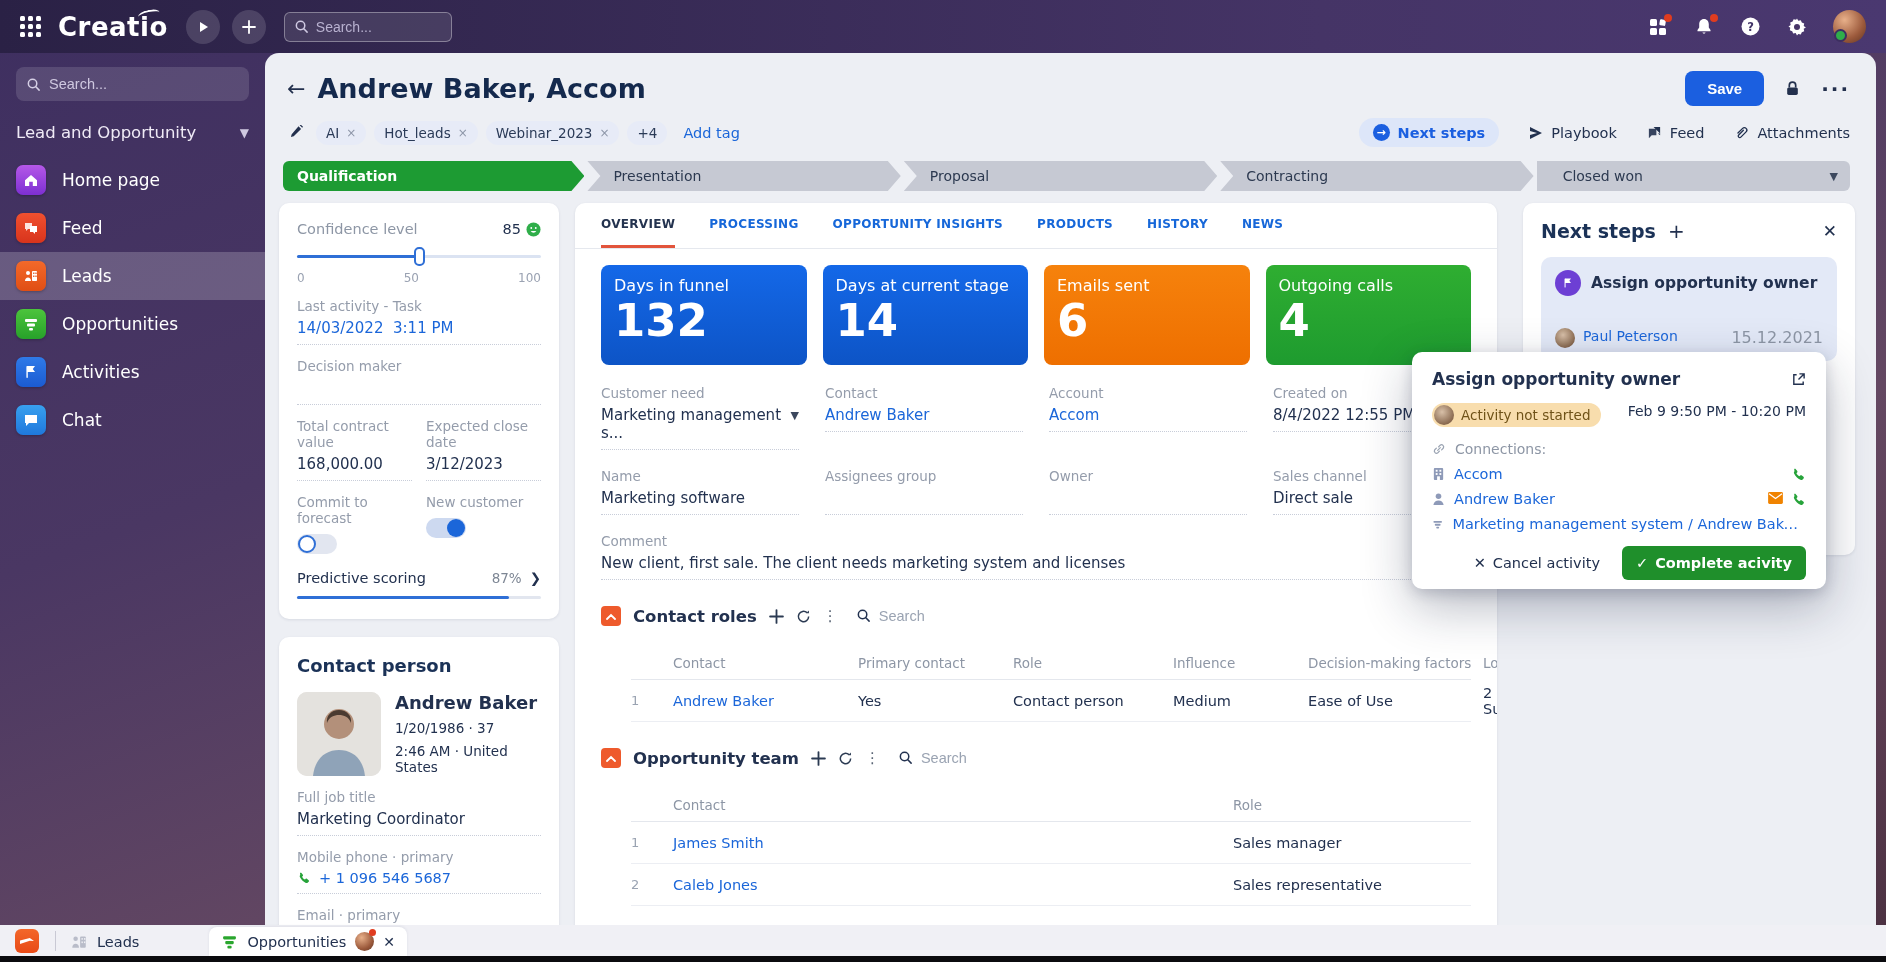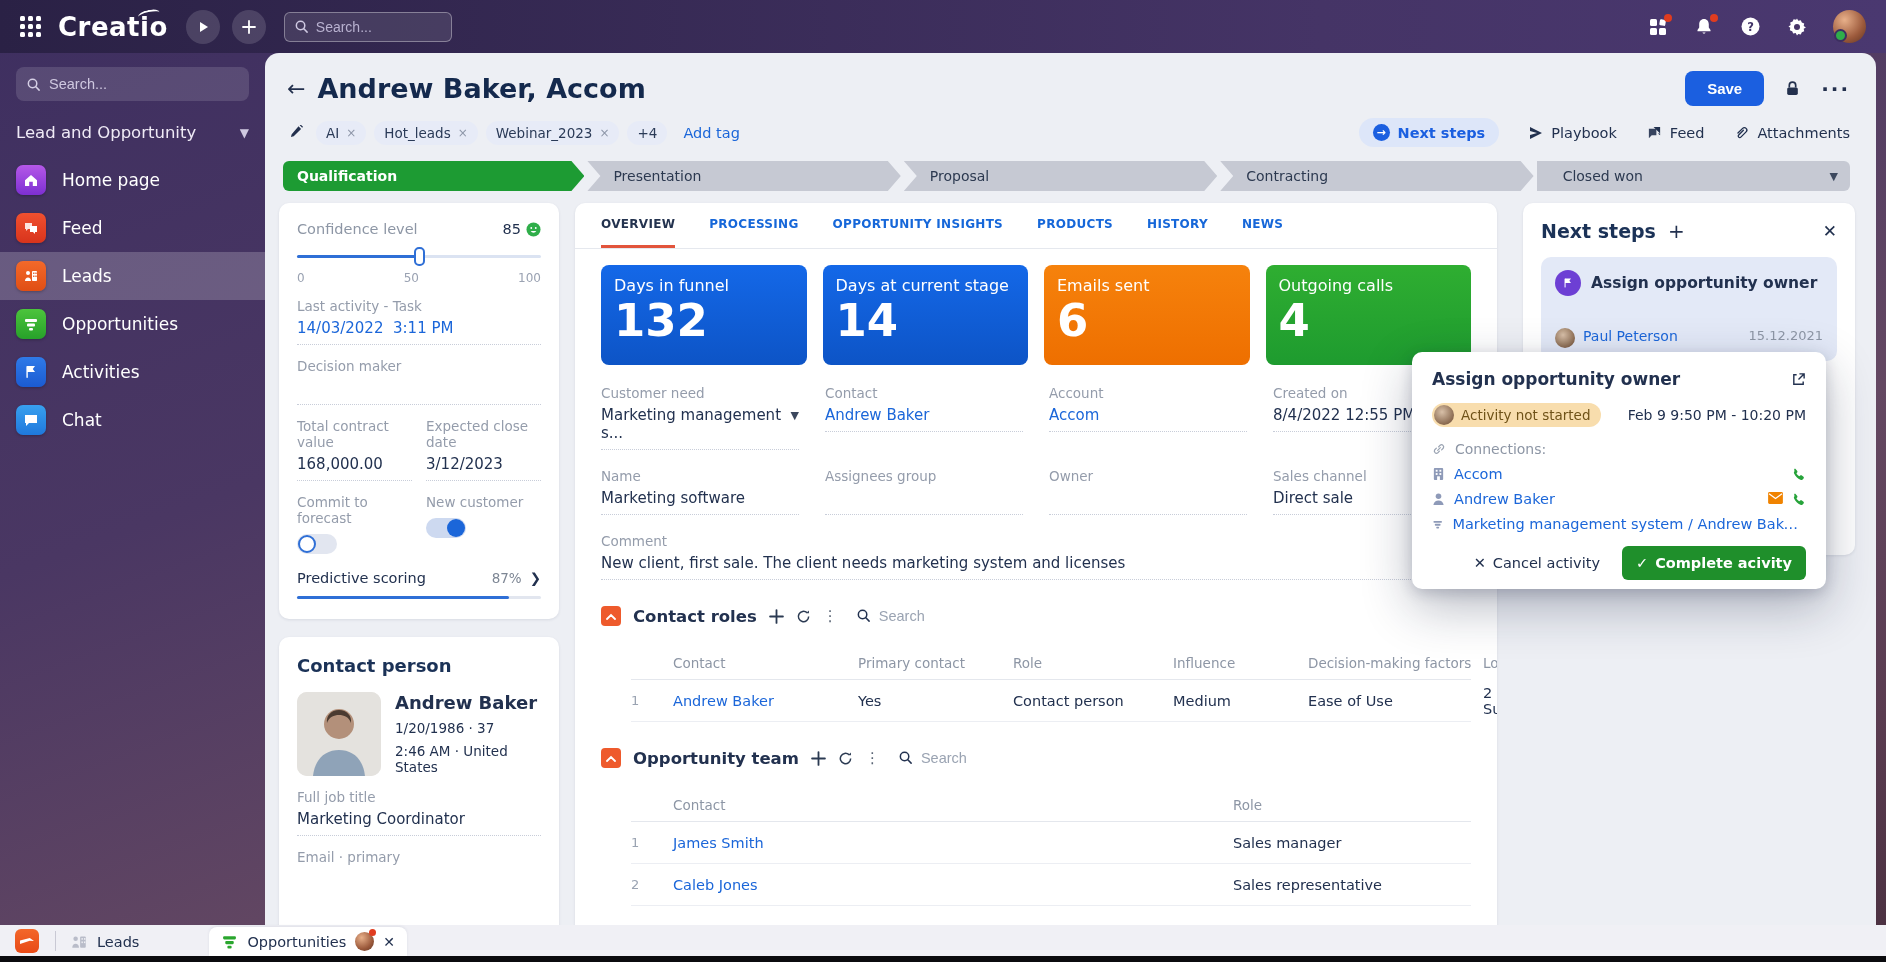--- a/index.html
+++ b/index.html
@@ -169,29 +169,29 @@
   .ns-title { font-size:19px; font-weight:700; color:#1b3257; }
   .ns-plus { font-size:20px; color:#22314f; cursor:pointer; }
   .ns-close { margin-left:auto; font-size:17px; color:#22314f; cursor:pointer; }
   .ns-card { margin-top:14px; background:#e3e9f7; border-radius:10px; padding:13px 14px; height:104px;
     display:flex; flex-direction:column; cursor:pointer; }
   .ns-card-top { display:flex; align-items:center; gap:10px; }
   .flagcirc { width:26px; height:26px; border-radius:50%; background:#6d3fd4; color:#fff; display:flex; align-items:center; justify-content:center; flex:none; }
   .ns-card-title { font-size:15.5px; font-weight:600; color:#22314f; }
   .ns-card-bot { margin-top:auto; display:flex; align-items:flex-start; gap:8px; font-size:14px; }
   .mini-av { width:20px; height:20px; border-radius:50%; background:radial-gradient(circle at 40% 35%,#d8c0a8,#8a6a50 70%,#5c4334); flex:none; }
-  .ns-date { margin-left:auto; color:#8d96a5; font-size:13px; }
+  .ns-date { margin-left:auto; color:#8d96a5; font-size:16px; }
 
   
   .popup { position:absolute; left:1147px; top:299px; width:414px; height:237px; background:#fff; border-radius:10px;
     box-shadow:0 18px 50px rgba(20,30,60,.30), 0 4px 14px rgba(20,30,60,.18); padding:17px 20px; z-index:40; }
   .pp-head { display:flex; align-items:center; }
   .pp-title { font-size:17px; font-weight:600; color:#22314f; }
   .pp-open { margin-left:auto; color:#22314f; cursor:pointer; display:flex; }
-  .pp-status { display:flex; align-items:center; margin-top:14px; }
+  .pp-status { display:flex; align-items:flex-start; margin-top:14px; }
   .badge { background:#f8ddad; border-radius:12px; display:flex; align-items:center; gap:7px; padding:2px 10px 2px 2px;
     font-size:13.5px; color:#6f5218; }
   .pp-time { margin-left:auto; font-size:14px; color:#22314f; }
   .pp-conn { display:flex; align-items:center; gap:9px; margin-top:14px; color:#8d96a5; font-size:14px; }
   .pp-item { display:flex; align-items:center; gap:9px; margin-top:9px; font-size:14.5px; }
   .pp-item .nm { color:#1b66d9; cursor:pointer; white-space:nowrap; overflow:hidden; text-overflow:ellipsis; }
   .pp-item .ric { margin-left:auto; display:flex; gap:8px; }
   .pp-btns { display:flex; justify-content:flex-end; align-items:center; gap:22px; margin-top:14px; }
   .cancel-btn { display:flex; align-items:center; gap:7px; font-size:14.5px; color:#22314f; cursor:pointer; background:none; border:none; font-family:inherit; }
   .complete-btn { display:flex; align-items:center; gap:7px; font-size:14.5px; color:#fff; background:#1f8f2b;
@@ -523,20 +523,29 @@
             </div>
             <div>
               <div class="pers-name">Andrew Baker</div>
               <div class="pers-sub">1/20/1986 · 37</div>
               <div class="pers-sub">2:46 AM · United States</div>
             </div>
           </div>
           <div class="frow">
             <div class="lbl">Full job title</div>
             <div class="val dotted">Marketing Coordinator</div>
+          </div>
+          <div class="frow">
+            <div class="lbl">Mobile phone · primary</div>
+            <div class="ico-val dotted">
+              <svg width="14" height="14" viewBox="0 0 16 16" fill="#27a33a">
+                  <path d="M3.4 2.2c.5-.5 1.3-.4 1.7.1l1.6 2c.3.5.3 1.1-.1 1.5l-.8.8c.6 1.3 1.9 2.6 3.2 3.2l.8-.8c.4-.4 1-.4 1.5-.1l2 1.6c.5.4.6 1.2.1 1.7l-1 1c-.6.6-1.5.8-2.3.4-3-1.4-5.4-3.8-6.8-6.8-.4-.8-.2-1.7.4-2.3z"></path>
+                </svg>
+              <span class="linkish">+ 1 096 546 5687</span>
+            </div>
           </div>
           <div class="frow">
             <div class="lbl">Email · primary</div>
 
           </div>
 
         </section>
       </div>
 
       <div class="centercol">

